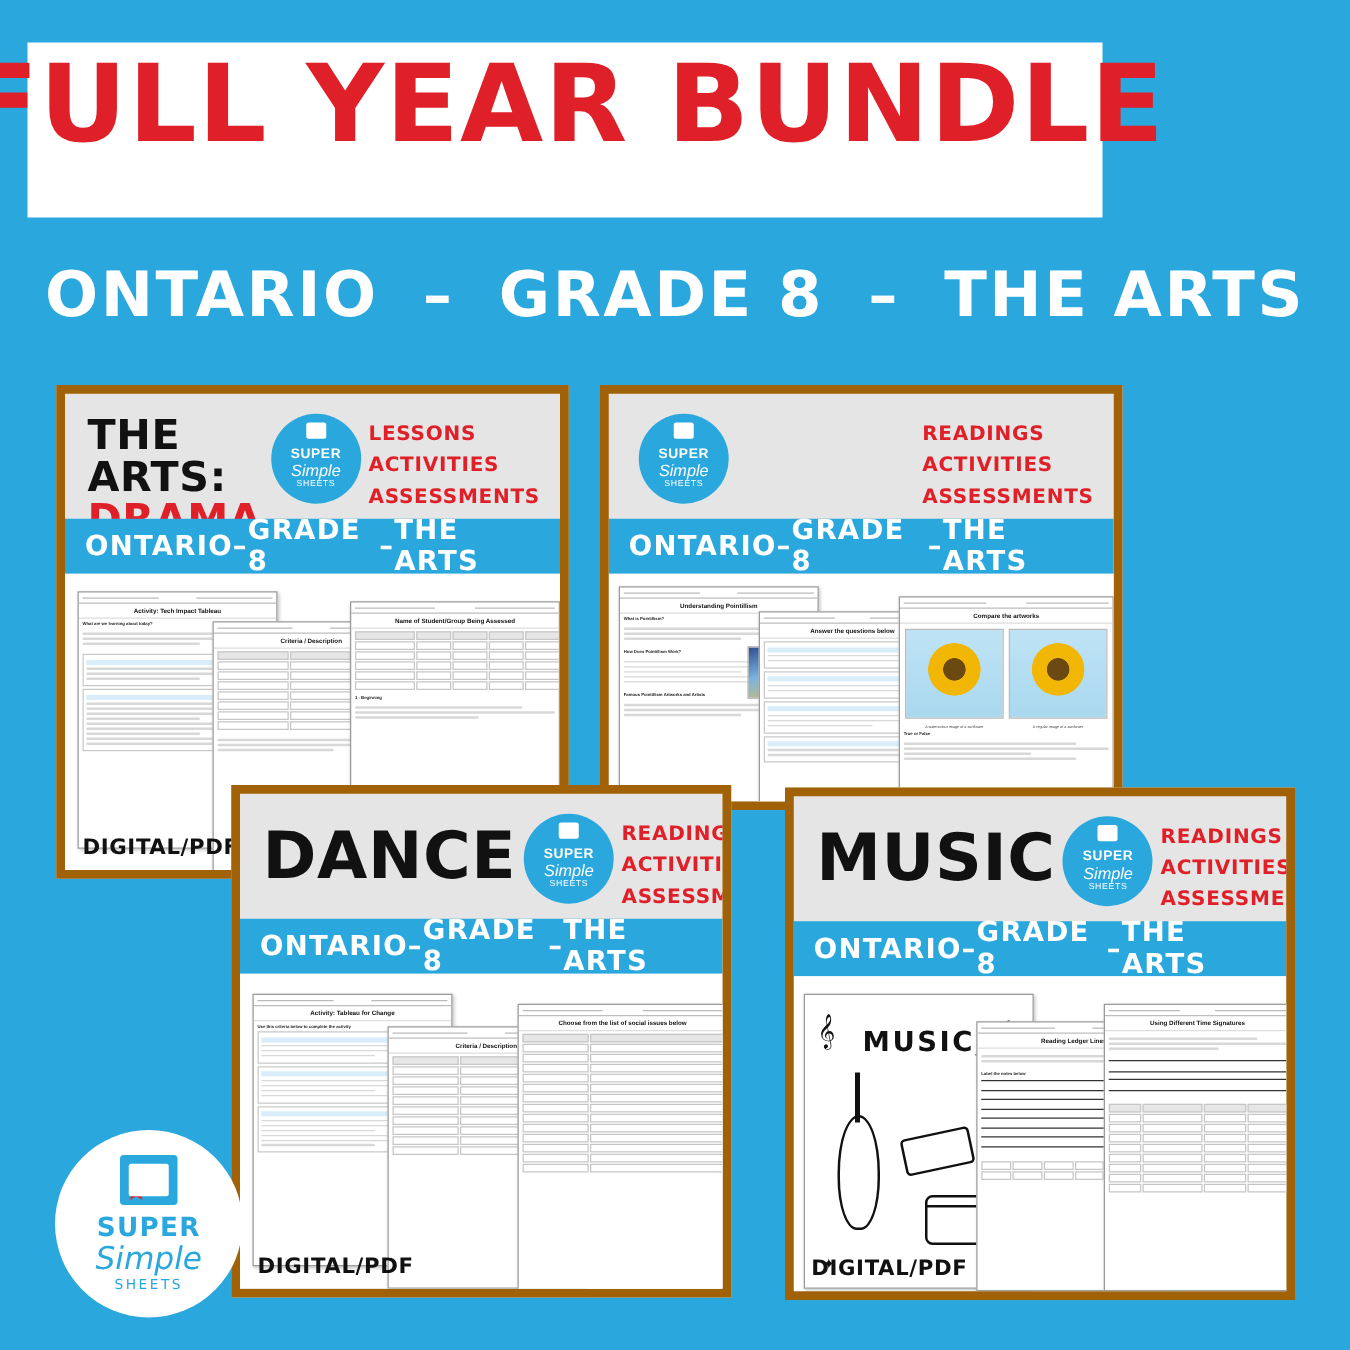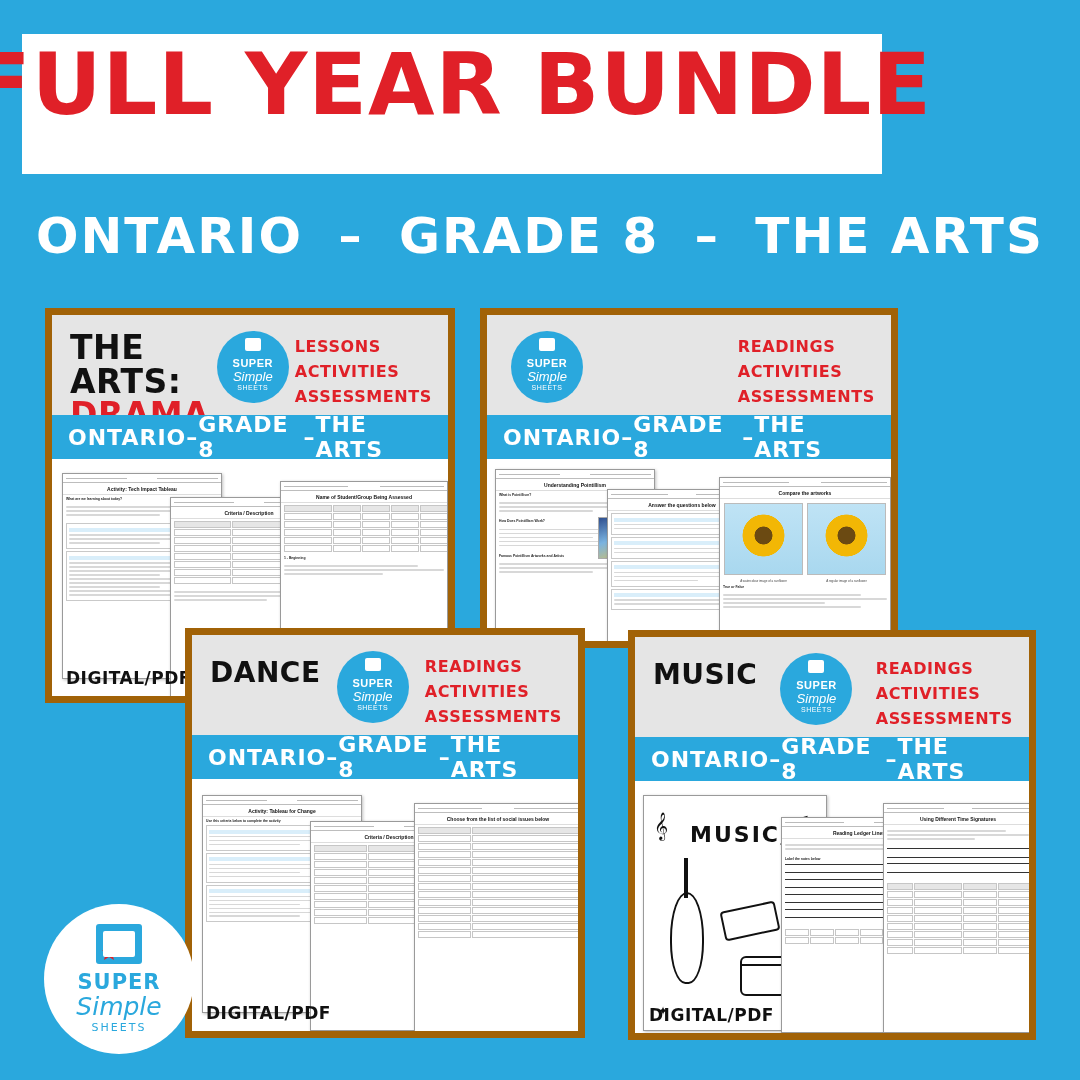--- a/index.html
+++ b/index.html
@@ -59,21 +59,21 @@
   }
   .cover-title {
     font-family: "DejaVu Sans", sans-serif;
     font-weight: bold;
     line-height: 1.02;
     font-size: 33px;
     letter-spacing: 0.5px;
   }
   .cover-title .l1 { color: #111111; display: block; }
   .cover-title .l2 { color: #e02028; display: block; }
-  .cover-title.one-line { font-size: 28px; padding-top: 8px; }
+  .cover-title.one-line { font-size: 52px; padding-top: 8px; }
 
   .badge {
     width: 72px; height: 72px; border-radius: 50%;
     background: #2aa8dd;
     color: #ffffff;
     display: flex; flex-direction: column;
     align-items: center; justify-content: center;
     flex: 0 0 auto;
     margin: 0 6px;
     position: relative;

